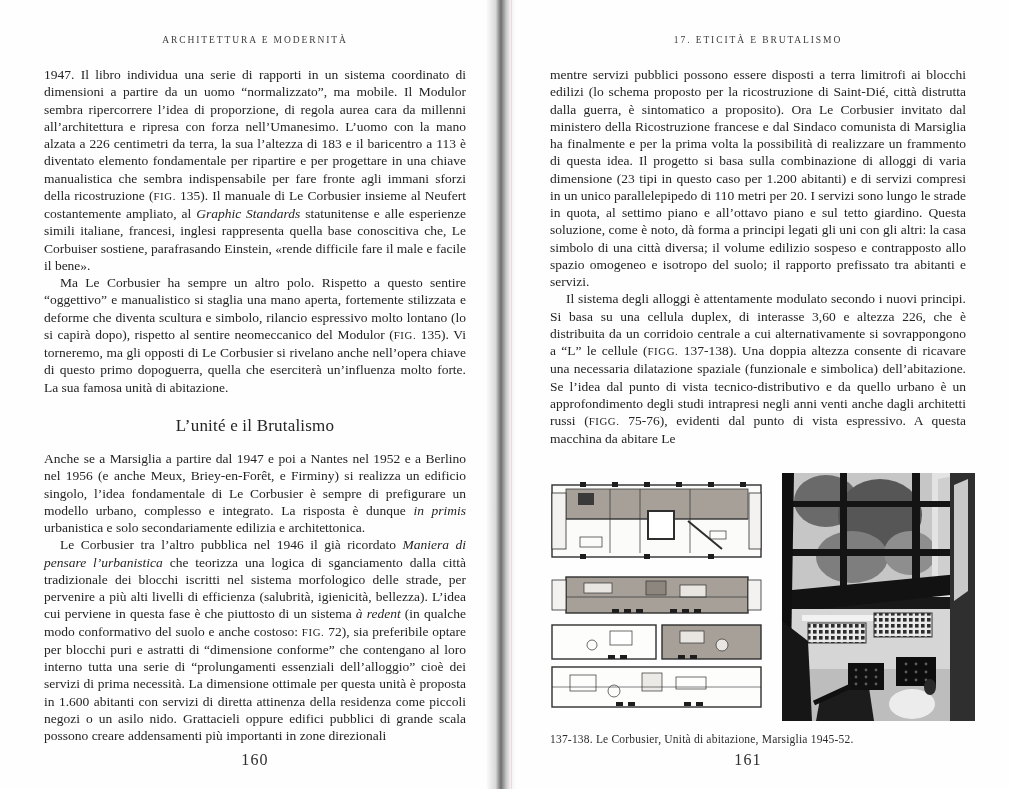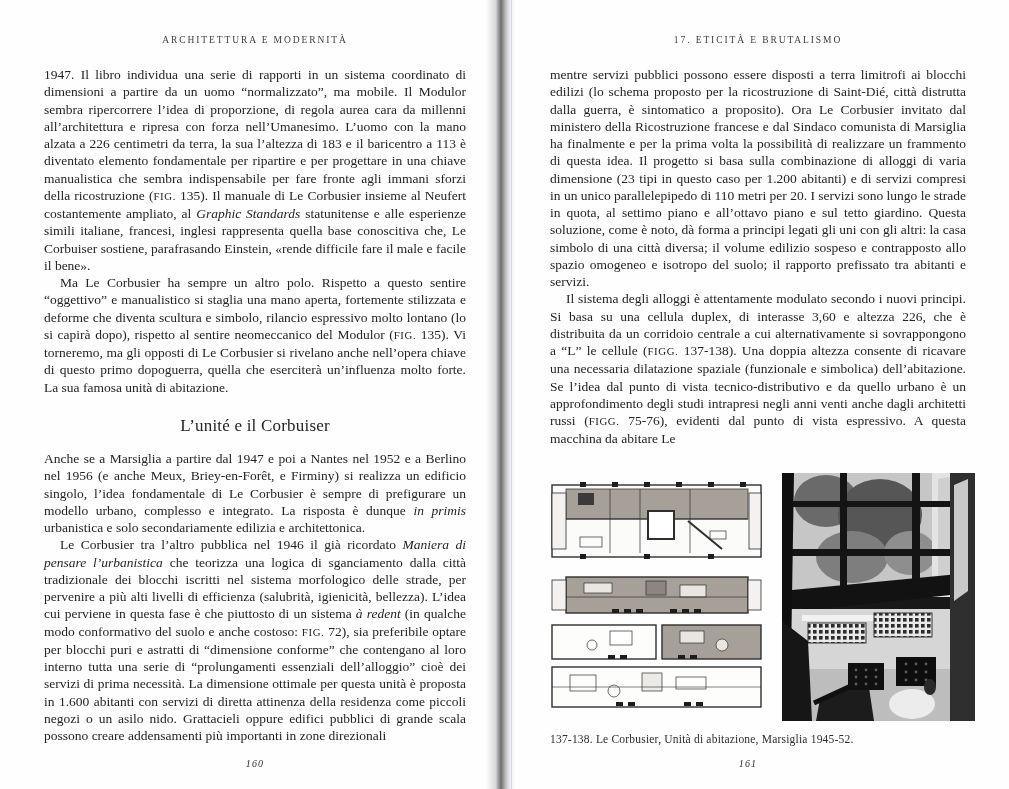--- a/index.html
+++ b/index.html
@@ -1,18 +1,18 @@
 <!DOCTYPE html>
 <html lang="it"><head>
 <meta charset="utf-8">
 <style>
   html,body{margin:0;padding:0;background:#ffffff;}
   .spread{
     position:relative; width:1009px; height:789px; overflow:hidden;
-    background:#6d28d9; color:#242424;
+    background:#ec4899; color:#242424;
     font-family:"Liberation Serif","DejaVu Serif",serif;
   }
   .page{position:absolute; top:0; height:789px; background:#fefefe;}
   .page.left{left:0; width:498px;}
   .page.right{left:512px; width:497px;}
   .gutter{
     position:absolute; top:0; left:486px; width:30px; height:789px; z-index:5;
     background:linear-gradient(90deg,
       rgba(255,255,255,0) 0%, #d8d8d8 32%, #9a9a9a 42%, #6e6e6e 50%,
       #8f8f8f 56%, #c9c9c9 68%, #f2f2f2 82%, rgba(255,255,255,0) 100%);
@@ -35,39 +35,39 @@
   }
   .figures-row{
     display:flex; gap:17px; align-items:flex-start;
     margin:25px 0 0 38px; width:425px;
   }
   .fig-plans{margin-top:6px;}
   .fig-caption{
     margin:12px 0 0 38px; font-size:11.5px; color:#2c2c2c; letter-spacing:0.2px;
   }
   .page-number{
-    position:absolute; bottom:20px; font-size:10px; letter-spacing:1.2px;
-    text-align:center; color:#2e2e2e;font-style:italic;
+    position:absolute; bottom:20px; font-size:16px; letter-spacing:1.2px;
+    text-align:center; color:#2e2e2e;
   }
   .page.left .page-number{left:44px; width:422px;}
   .page.right .page-number{left:28px; width:416px;}
 </style>
 </head>
 <body>
 
 <div class="spread">
 
   <section class="page left">
     <div class="running-header">ARCHITETTURA E MODERNITÀ</div>
     <div class="text-col">
       <div>
           <p class="para"><span>1947. Il libro individua una serie di rapporti in un sistema coordinato di dimensioni a partire da un uomo “normalizzato”, ma mobile. Il Modulor sembra ripercorrere l’idea di proporzione, di regola aurea cara da millenni all’architettura e ripresa con forza nell’Umanesimo. L’uomo con la mano alzata a 226 centimetri da terra, la sua l’altezza di 183 e il baricentro a 113 è diventato elemento fondamentale per ripartire e per progettare in una chiave manualistica che sembra indispensabile per fare fronte agli immani sforzi della ricostruzione (</span><span class="sc">FIG.</span><span> 135). Il manuale di Le Corbusier insieme al Neufert costantemente ampliato, al </span><i>Graphic Standards</i><span> statunitense e alle esperienze simili italiane, francesi, inglesi rappresenta quella base conoscitiva che, Le Corbuiser sostiene, parafrasando Einstein, «rende difficile fare il male e facile il bene».</span></p>
           <p class="para ind"><span>Ma Le Corbusier ha sempre un altro polo. Rispetto a questo sentire “oggettivo” e manualistico si staglia una mano aperta, fortemente stilizzata e deforme che diventa scultura e simbolo, rilancio espressivo molto lontano (lo si capirà dopo), rispetto al sentire neomeccanico del Modulor (</span><span class="sc">FIG.</span><span> 135). Vi torneremo, ma gli opposti di Le Corbusier si rivelano anche nell’opera chiave di questo primo dopoguerra, quella che eserciterà un’influenza molto forte. La sua famosa unità di abitazione.</span></p>
         </div>
-      <h2 class="section-heading">L’unité e il Corbuiser</h2>
+      <h2 class="section-heading">L’unité e il Brutalismo</h2>
       <div>
           <p class="para"><span>Anche se a Marsiglia a partire dal 1947 e poi a Nantes nel 1952 e a Berlino nel 1956 (e anche Meux, Briey-en-Forêt, e Firminy) si realizza un edificio singolo, l’idea fondamentale di Le Corbusier è sempre di prefigurare un modello urbano, complesso e integrato. La risposta è dunque </span><i>in primis</i><span> urbanistica e solo secondariamente edilizia e architettonica.</span></p>
           <p class="para ind"><span>Le Corbusier tra l’altro pubblica nel 1946 il già ricordato </span><i>Maniera di pensare l’urbanistica</i><span> che teorizza una logica di sganciamento dalla città tradizionale dei blocchi iscritti nel sistema morfologico delle strade, per pervenire a più alti livelli di efficienza (salubrità, igienicità, bellezza). L’idea cui perviene in questa fase è che piuttosto di un sistema </span><i>à redent</i><span> (in qualche modo conformativo del suolo e anche costoso: </span><span class="sc">FIG.</span><span> 72), sia preferibile optare per blocchi puri e astratti di “dimensione conforme” che contengano al loro interno tutta una serie di “prolungamenti essenziali dell’alloggio” cioè dei servizi di prima necessità. La dimensione ottimale per questa unità è proposta in 1.600 abitanti con servizi di diretta attinenza della residenza come piccoli negozi o un asilo nido. Grattacieli oppure edifici pubblici di grande scala possono creare addensamenti più importanti in zone direzionali</span></p>
         </div>
     </div>
     <div class="page-number">160</div>
   </section>
 
   <div class="gutter"></div>
 

